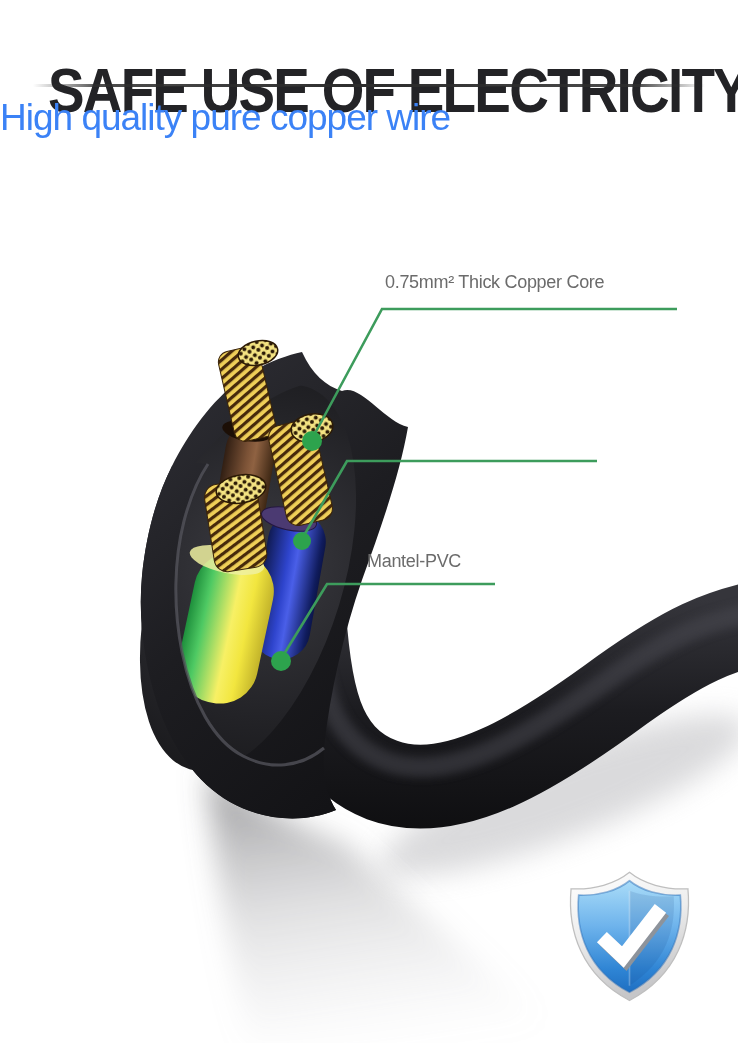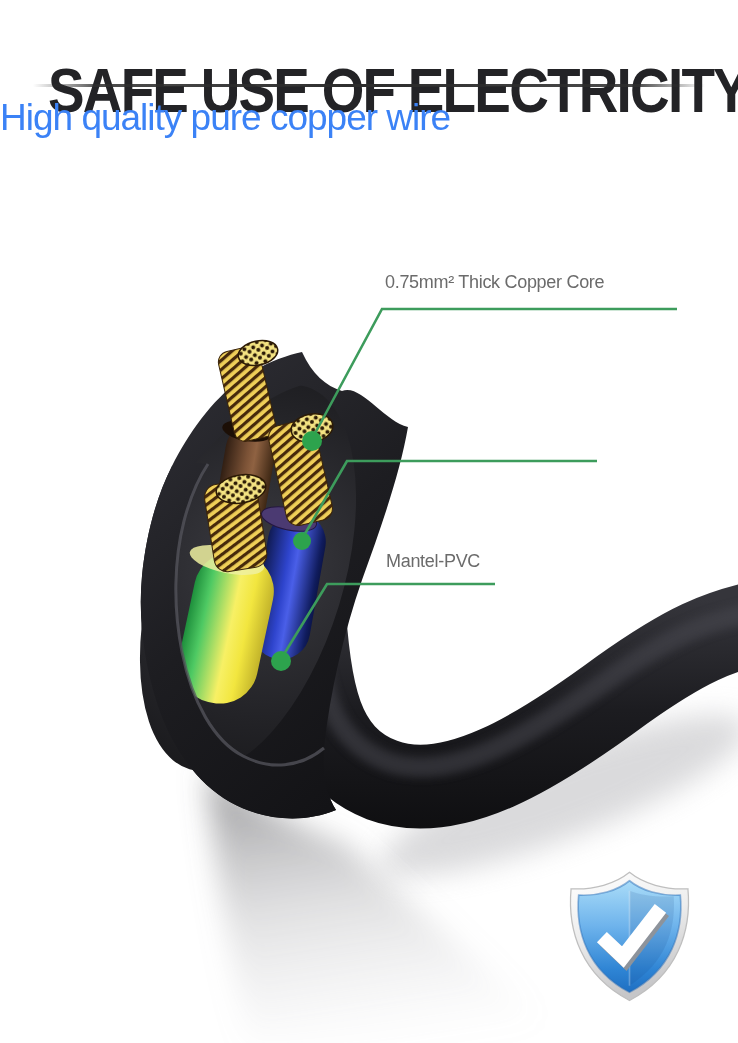--- a/index.html
+++ b/index.html
@@ -10,21 +10,21 @@
          transform:scaleX(.87);transform-origin:50% 50%;white-space:nowrap;line-height:1.1;}
   .divider{position:absolute;top:84px;left:33px;width:672px;height:3px;
          background:linear-gradient(90deg,rgba(45,45,45,0) 0%,rgba(45,45,45,.85) 10%,
          #2c2c2c 50%,rgba(45,45,45,.85) 90%,rgba(45,45,45,0) 100%);}
   .subtitle{position:absolute;top:97px;left:0;width:654px;
          font-size:37px;font-weight:normal;color:#3b82f6;letter-spacing:-1px;white-space:nowrap;}
   .callout-label{position:absolute;font-size:18px;color:#6b6b6b;letter-spacing:-.3px;
          white-space:nowrap;}
   #label-copper{left:385px;top:272px;}
   #label-pvc{left:448px;top:428px;}
-  #label-mantel{left:386px;top:551px;}
+  #label-mantel{left:367px;top:551px;}
   svg.illu{position:absolute;left:0;top:0;}
 </style>
 </head>
 <body>
 
 <div class="page">
 
   <h1 class="title">SAFE USE OF ELECTRICITY</h1>
   <div class="divider"></div>
   <div class="subtitle">High quality pure copper wire</div>

